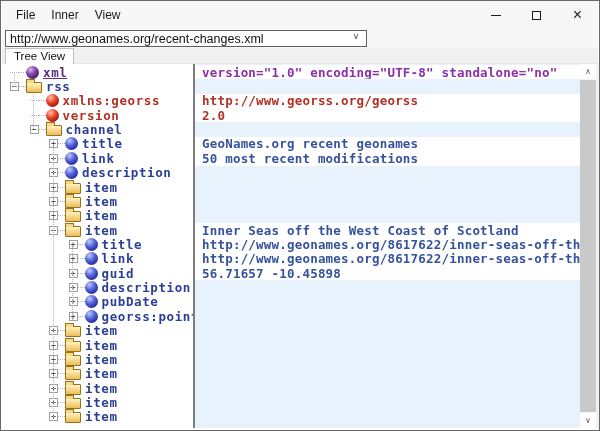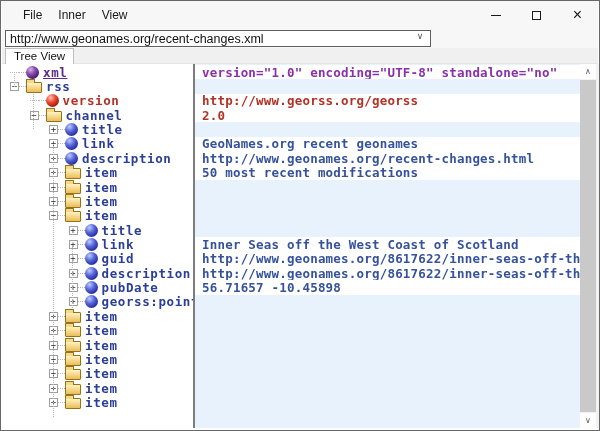--- a/index.html
+++ b/index.html
@@ -3,30 +3,30 @@
 <meta charset="utf-8">
 <style>
   * { margin:0; padding:0; box-sizing:border-box; }
   html,body { width:600px; height:431px; font-family:"Liberation Sans", sans-serif; }
   .window {
     position:relative; width:600px; height:431px;
     background:#ffffff; border:1px solid #686868; overflow:hidden;
   }
   
   .titlebar { position:absolute; left:1px; right:1px; top:0; height:28px; background:#f7f7f7; display:flex; align-items:center; }
-  .menubar { display:flex; align-items:center; height:100%; padding-left:13px; }
+  .menubar { display:flex; align-items:center; height:100%; padding-left:6px; }
   .menu-item { padding:0 8px; font-size:12px; color:#1a1a1a; line-height:28px; cursor:default; }
   .win-controls { position:absolute; right:0; top:0; height:28px; display:flex; }
   .win-btn { width:41px; height:28px; display:flex; align-items:center; justify-content:center; }
   .glyph-min { display:block; width:10px; border-top:1px solid #1a1a1a; }
   .glyph-max { display:block; width:9px; height:9px; border:1px solid #1a1a1a; }
   .glyph-close { font-size:16px; color:#1a1a1a; line-height:16px; font-weight:400; }
   
   .urlrow { position:absolute; left:1px; right:1px; top:28px; height:19px; background:#f7f7f7; }
-  .combobox { position:absolute; left:3px; top:1px; width:426px; height:17px; background:#fff; border:1px solid #5f5f5f; display:flex; align-items:flex-start; }
+  .combobox { position:absolute; left:3px; top:1px; width:362px; height:17px; background:#fff; border:1px solid #5f5f5f; display:flex; align-items:flex-start; }
   .combobox input { flex:1; border:none; outline:none; font-family:"Liberation Sans",sans-serif; font-size:12.5px; color:#111; padding:0 0 0 4px; background:transparent; height:15px; }
   .combo-chevron { width:20px; text-align:center; font-size:9px; color:#555; }
   
   .tabstrip { position:absolute; left:1px; right:1px; top:47px; height:16px; background:#f0f0f0; border-bottom:1px solid #e4e4e4; }
   .tab { position:absolute; left:3px; top:0; height:16px; padding:0 8px; background:#ffffff; border:1px solid #bfbfbf; border-bottom:none; font-size:11.5px; color:#111; line-height:15px; }
   
   .content { position:absolute; left:1px; right:1px; top:63px; bottom:2px; background:#fff; }
   .tree-panel { position:absolute; left:0; top:0; bottom:0; width:191px; background:#fff; overflow:hidden; }
   .divider { position:absolute; left:191px; top:0; bottom:0; width:2px; background:#7d7d7d; }
   .value-panel { position:absolute; left:193px; top:0; bottom:0; width:385px; background:#e8f2fc; overflow:hidden; }
@@ -120,20 +120,26 @@
           <div class="tree-row">
             <span class="expander" style="margin-left: 8px;">−</span>
             <span class="gap-stub"></span>
             <span class="folder node-icon"></span>
             <span class="tree-label lbl-element">rss</span>
           </div>
           <div class="tree-row">
             <span class="stub-slot" style="margin-left: 27.5px;"></span>
             <span class="gap-stub"></span>
             <span class="ball ball-red node-icon"></span>
+            <span class="tree-label lbl-attribute">xmlns:georss</span>
+          </div>
+          <div class="tree-row">
+            <span class="stub-slot" style="margin-left: 27.5px;"></span>
+            <span class="gap-stub"></span>
+            <span class="ball ball-red node-icon"></span>
             <span class="tree-label lbl-attribute">version</span>
           </div>
           <div class="tree-row">
             <span class="expander" style="margin-left: 27.5px;">−</span>
             <span class="gap-stub"></span>
             <span class="folder node-icon"></span>
             <span class="tree-label lbl-element">channel</span>
           </div>
           <div class="tree-row">
             <span class="expander" style="margin-left: 47px;">+</span>
@@ -270,23 +276,20 @@
             <span class="val val-attribute">http://www.georss.org/georss</span>
           </div>
           <div class="value-row bg-white">
             <span class="val val-attribute">2.0</span>
           </div>
           <div class="value-row bg-blue">
             <span class="val val-element"></span>
           </div>
           <div class="value-row bg-white">
             <span class="val val-element">GeoNames.org recent geonames</span>
-          </div>
-          <div class="value-row bg-white">
-            <span class="val val-element">http://www.geonames.org/recent-changes.html</span>
           </div>
           <div class="value-row bg-white">
             <span class="val val-element">50 most recent modifications</span>
           </div>
           <div class="value-row bg-blue">
             <span class="val val-element"></span>
           </div>
           <div class="value-row bg-blue">
             <span class="val val-element"></span>
           </div>

